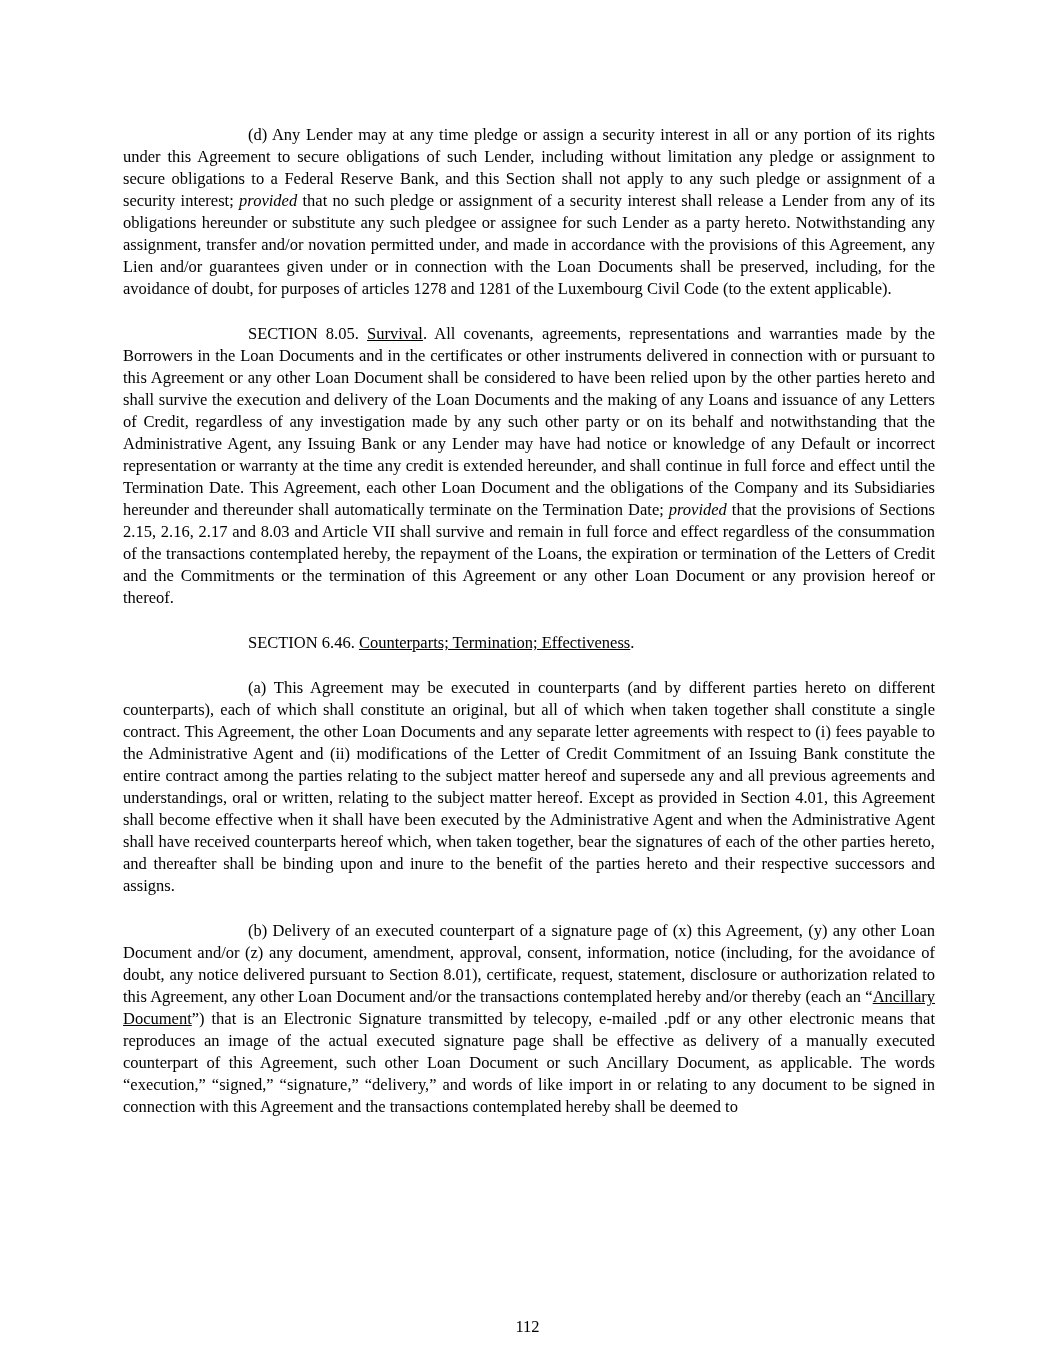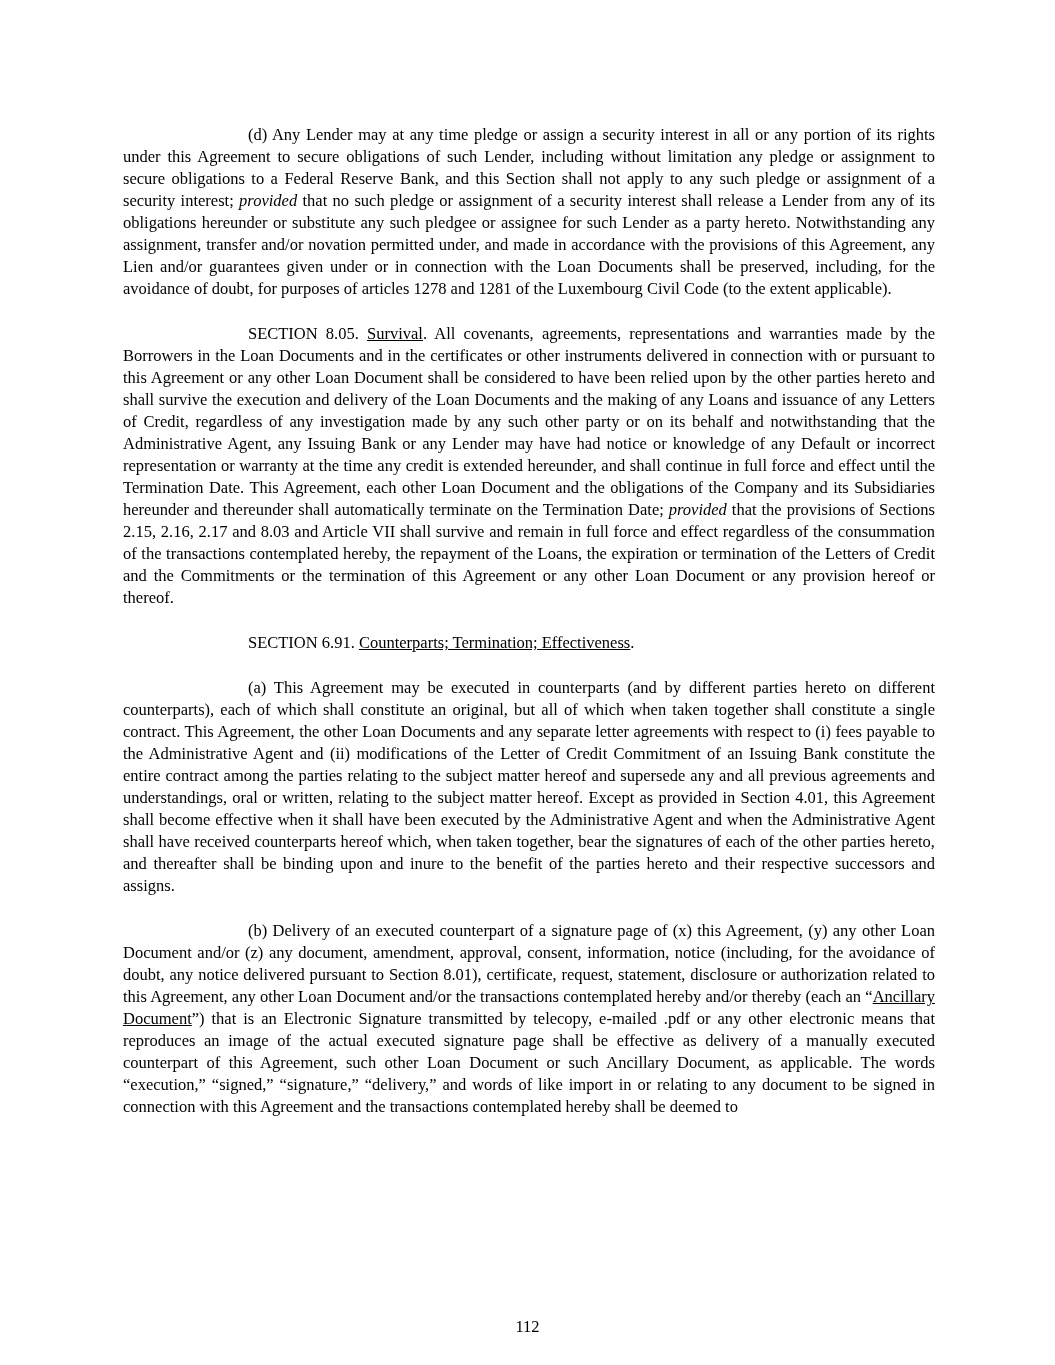--- a/index.html
+++ b/index.html
@@ -46,21 +46,21 @@
 </head>
 <body>
 
 <div class="page">
   <div class="content">
 
     <p class="para"><span>(d)  Any Lender may at any time pledge or assign a security interest in all or any portion of its rights under this Agreement to secure obligations of such Lender, including without limitation any pledge or assignment to secure obligations to a Federal Reserve Bank, and this Section shall not apply to any such pledge or assignment of a security interest; </span><span class="i">provided</span><span> that no such pledge or assignment of a security interest shall release a Lender from any of its obligations hereunder or substitute any such pledgee or assignee for such Lender as a party hereto. Notwithstanding any assignment, transfer and/or novation permitted under, and made in accordance with the provisions of this Agreement, any Lien and/or guarantees given under or in connection with the Loan Documents shall be preserved, including, for the avoidance of doubt, for purposes of articles 1278 and 1281 of the Luxembourg Civil Code (to the extent applicable).</span></p>
 
     <p class="para"><span>SECTION 8.05.  </span><span class="u">Survival</span><span>.  All covenants, agreements, representations and warranties made by the Borrowers in the Loan Documents and in the certificates or other instruments delivered in connection with or pursuant to this Agreement or any other Loan Document shall be considered to have been relied upon by the other parties hereto and shall survive the execution and delivery of the Loan Documents and the making of any Loans and issuance of any Letters of Credit, regardless of any investigation made by any such other party or on its behalf and notwithstanding that the Administrative Agent, any Issuing Bank or any Lender may have had notice or knowledge of any Default or incorrect representation or warranty at the time any credit is extended hereunder, and shall continue in full force and effect until the Termination Date.  This Agreement, each other Loan Document and the obligations of the Company and its Subsidiaries hereunder and thereunder shall automatically terminate on the Termination Date; </span><span class="i">provided</span><span> that the provisions of Sections 2.15, 2.16, 2.17 and 8.03 and Article VII shall survive and remain in full force and effect regardless of the consummation of the transactions contemplated hereby, the repayment of the Loans, the expiration or termination of the Letters of Credit and the Commitments or the termination of this Agreement or any other Loan Document or any provision hereof or thereof.</span></p>
 
-    <p class="para"><span>SECTION 6.91.  </span><span class="u">Counterparts; Termination; Effectiveness</span><span>.</span></p>
+    <p class="para"><span>SECTION 6.46.  </span><span class="u">Counterparts; Termination; Effectiveness</span><span>.</span></p>
 
     <p class="para"><span>(a)  This Agreement may be executed in counterparts (and by different parties hereto on different counterparts), each of which shall constitute an original, but all of which when taken together shall constitute a single contract.  This Agreement, the other Loan Documents and any separate letter agreements with respect to (i) fees payable to the Administrative Agent and (ii) modifications of the Letter of Credit Commitment of an Issuing Bank constitute the entire contract among the parties relating to the subject matter hereof and supersede any and all previous agreements and understandings, oral or written, relating to the subject matter hereof.  Except as provided in Section 4.01, this Agreement shall become effective when it shall have been executed by the Administrative Agent and when the Administrative Agent shall have received counterparts hereof which, when taken together, bear the signatures of each of the other parties hereto, and thereafter shall be binding upon and inure to the benefit of the parties hereto and their respective successors and assigns.</span></p>
 
     <p class="para"><span>(b)  Delivery of an executed counterpart of a signature page of (x) this Agreement, (y) any other Loan Document and/or (z) any document, amendment, approval, consent, information, notice (including, for the avoidance of doubt, any notice delivered pursuant to Section 8.01), certificate, request, statement, disclosure or authorization related to this Agreement, any other Loan Document and/or the transactions contemplated hereby and/or thereby (each an “</span><span class="u">Ancillary Document</span><span>”) that is an Electronic Signature transmitted by telecopy, e-mailed .pdf or any other electronic means that reproduces an image of the actual executed signature page shall be effective as delivery of a manually executed counterpart of this Agreement, such other Loan Document or such Ancillary Document, as applicable.  The words “execution,” “signed,” “signature,” “delivery,” and words of like import in or relating to any document to be signed in connection with this Agreement and the transactions contemplated hereby shall be deemed to</span></p>
 
   </div>
 
   <div class="page-number">112</div>
 </div>
 

